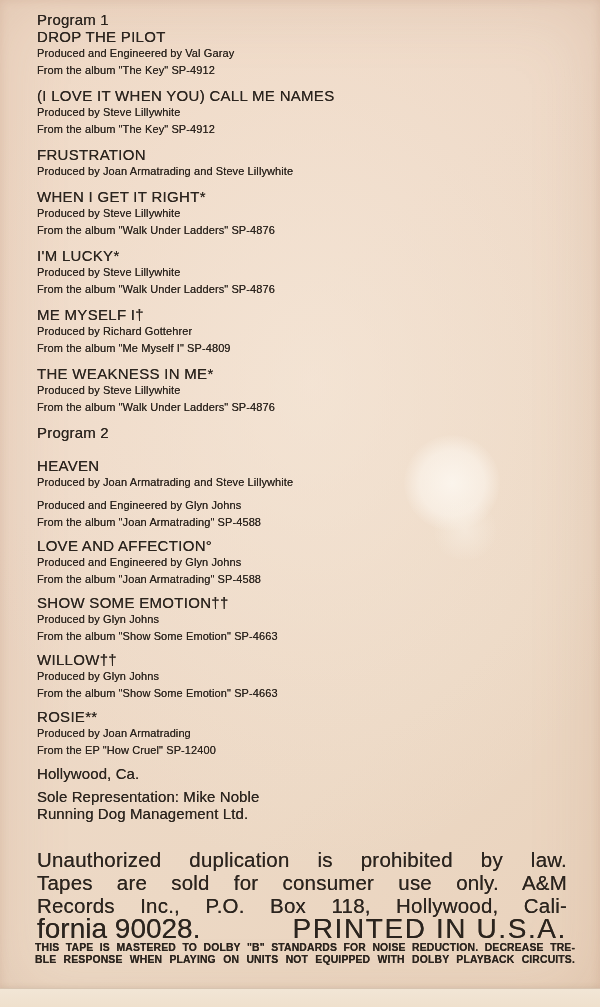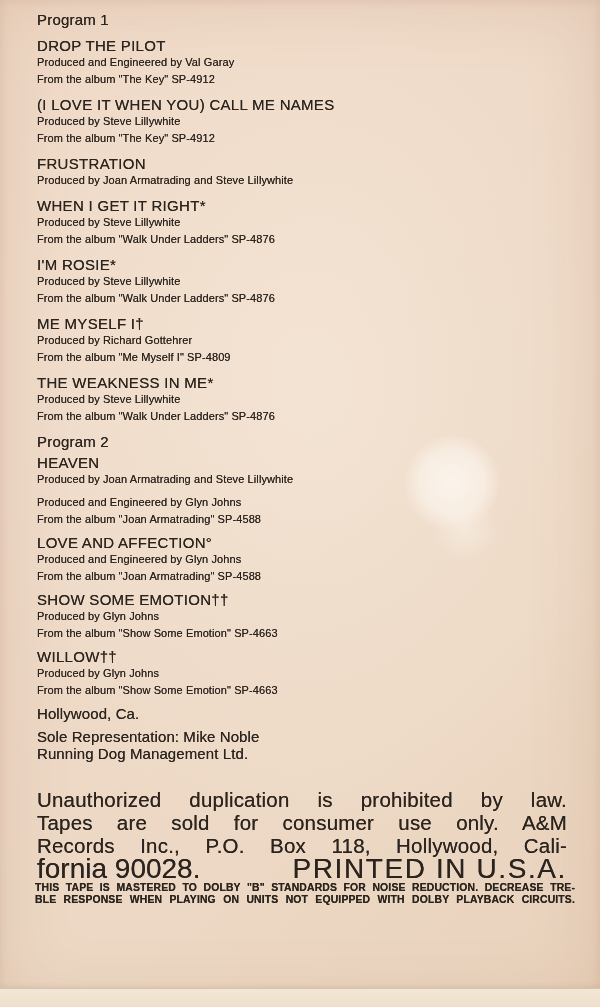--- a/index.html
+++ b/index.html
@@ -17,26 +17,25 @@
   }
   .content {
     position: absolute;
     left: 37px; top: 11px;
     width: 530px;
     text-shadow: 0 0 .4px rgba(43,36,30,.85);
   }
   
   .program-label {
     font-size: 15px; line-height: 17px;
-    margin-bottom: 9px;
     letter-spacing: .2px;
   }
   .track { margin-bottom: 8px; }
   .program-section:nth-child(2) { margin-top: 4px; }
-  .program-section:nth-child(2) .program-label { margin-bottom: 4px; }
+  .program-section:nth-child(2) .program-label { margin-bottom: 16px; }
   .program-section:nth-child(2) .track { margin-bottom: 6px; }
   .track-title {
     font-size: 15px; line-height: 17px;
     letter-spacing: .3px;
     white-space: nowrap;
   }
   .track-credit {
     font-size: 11px; line-height: 17px;
     letter-spacing: .1px;
     white-space: nowrap;
@@ -117,21 +116,21 @@
           <div class="track">
             <div class="track-title">FRUSTRATION</div>
             <div class="track-credit">Produced by Joan Armatrading and Steve Lillywhite</div>
           </div>
           <div class="track">
             <div class="track-title">WHEN I GET IT RIGHT*</div>
             <div class="track-credit">Produced by Steve Lillywhite</div>
             <div class="track-credit">From the album "Walk Under Ladders" SP-4876</div>
           </div>
           <div class="track">
-            <div class="track-title">I'M ROSIE*</div>
+            <div class="track-title">I'M LUCKY*</div>
             <div class="track-credit">Produced by Steve Lillywhite</div>
             <div class="track-credit">From the album "Walk Under Ladders" SP-4876</div>
           </div>
           <div class="track">
             <div class="track-title">ME MYSELF I†</div>
             <div class="track-credit">Produced by Richard Gottehrer</div>
             <div class="track-credit">From the album "Me Myself I" SP-4809</div>
           </div>
           <div class="track">
             <div class="track-title">THE WEAKNESS IN ME*</div>
@@ -156,20 +155,25 @@
           </div>
           <div class="track">
             <div class="track-title">SHOW SOME EMOTION††</div>
             <div class="track-credit">Produced by Glyn Johns</div>
             <div class="track-credit">From the album "Show Some Emotion" SP-4663</div>
           </div>
           <div class="track">
             <div class="track-title">WILLOW††</div>
             <div class="track-credit">Produced by Glyn Johns</div>
             <div class="track-credit">From the album "Show Some Emotion" SP-4663</div>
+          </div>
+          <div class="track">
+            <div class="track-title">ROSIE**</div>
+            <div class="track-credit">Produced by Joan Armatrading</div>
+            <div class="track-credit">From the EP "How Cruel" SP-12400</div>
           </div>
         </div>
       </div>
 
     <div class="credit-block mastering">
       <div>Hollywood, Ca.</div>
     </div>
 
     <div class="credit-block">
       <div>Sole Representation: Mike Noble</div>

